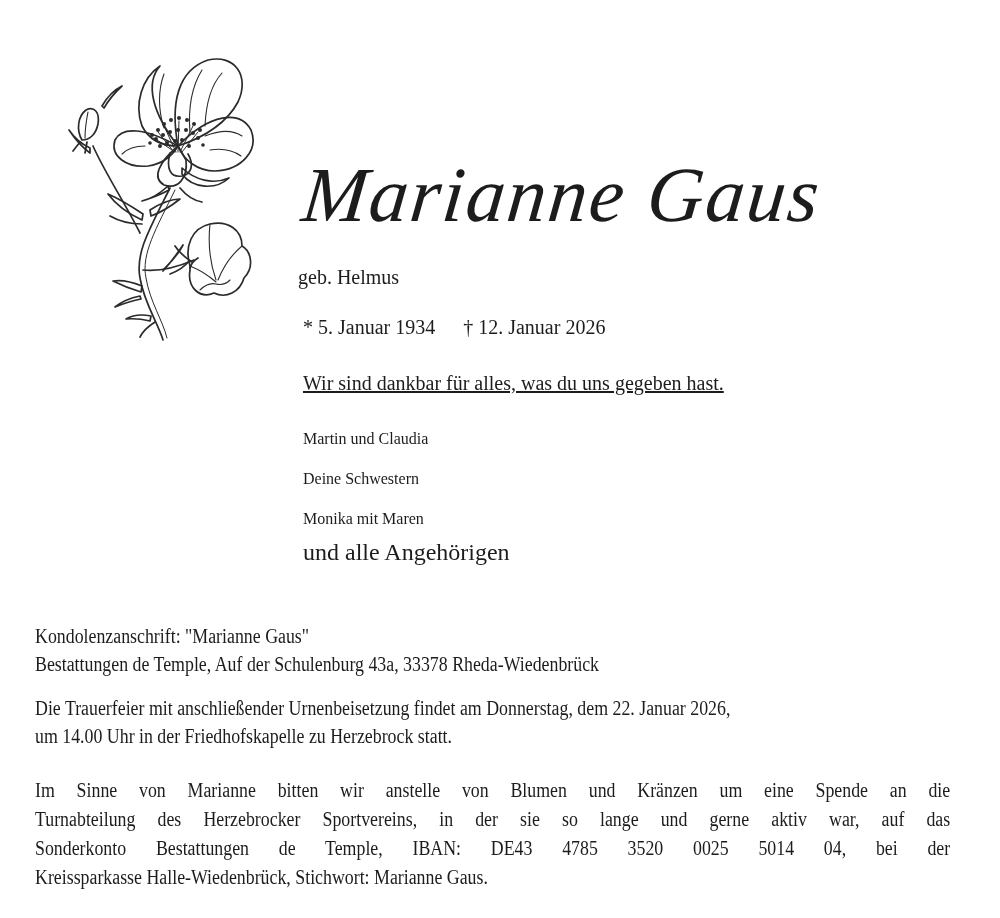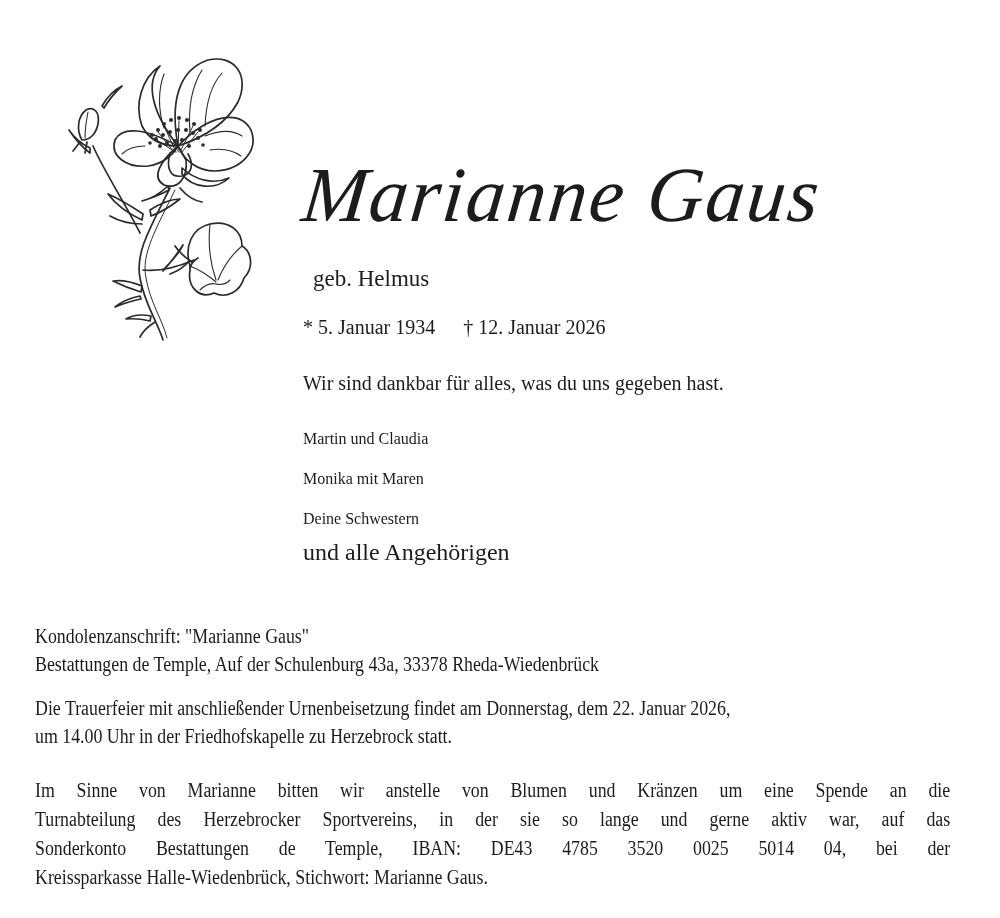--- a/index.html
+++ b/index.html
@@ -17,26 +17,26 @@
   .verse{left:303px;top:30px;font-size:19.5px;}
   .verse div{line-height:29px;}
 
   
   .name{
     left:298px;top:150px;font-size:78px;font-style:italic;
     letter-spacing:2px;transform:skewX(-6deg);transform-origin:0 100%;
     white-space:nowrap;
   }
 
-  .maiden{left:313px;top:266px;font-size:23px;}
+  .maiden{left:298px;top:266px;font-size:20px;}
 
   .dates{left:303px;top:316px;font-size:20px;}
   .dates .death{margin-left:28px;margin-top:48px;}
 
-  .thanks{left:303px;top:372px;font-size:20px;}
+  .thanks{left:303px;top:372px;font-size:20px;text-decoration:underline;}
 
   .mourners{left:303px;top:426px;}
   .mourner-line{font-size:16px;line-height:26px;}
   .mourner-line:nth-child(1){margin-bottom:14px;}
   .mourner-line:nth-child(2){margin-bottom:14px;}
   .mourner-line:nth-child(3){margin-bottom:7px;}
   .mourner-line:nth-child(4){margin-bottom:11px;}
   .mourners-suffix{font-size:24px;margin-top:2px;}
 
   
@@ -156,22 +156,22 @@
 
 <div class="abs dates">
   <span class="birth">* 5. Januar 1934</span><span class="death">† 12. Januar 2026</span>
 </div>
 
 <div class="abs thanks">Wir sind dankbar für alles, was du uns gegeben hast.</div>
 
 <div class="abs mourners">
   <div>
       <div class="mourner-line">Martin und Claudia</div>
+      <div class="mourner-line">Deine Schwestern</div>
       <div class="mourner-line">Monika mit Maren</div>
-      <div class="mourner-line">Deine Schwestern</div>
     </div>
   <div class="mourners-suffix">und alle Angehörigen</div>
 </div>
 
 <div class="abs bottom">
   <div class="condolence">
       <div class="plain-line">Kondolenzanschrift: "Marianne Gaus"</div>
       <div class="plain-line last-line">Bestattungen de Temple, Auf der Schulenburg 43a, 33378 Rheda-Wiedenbrück</div>
     </div>
   <div class="service">

